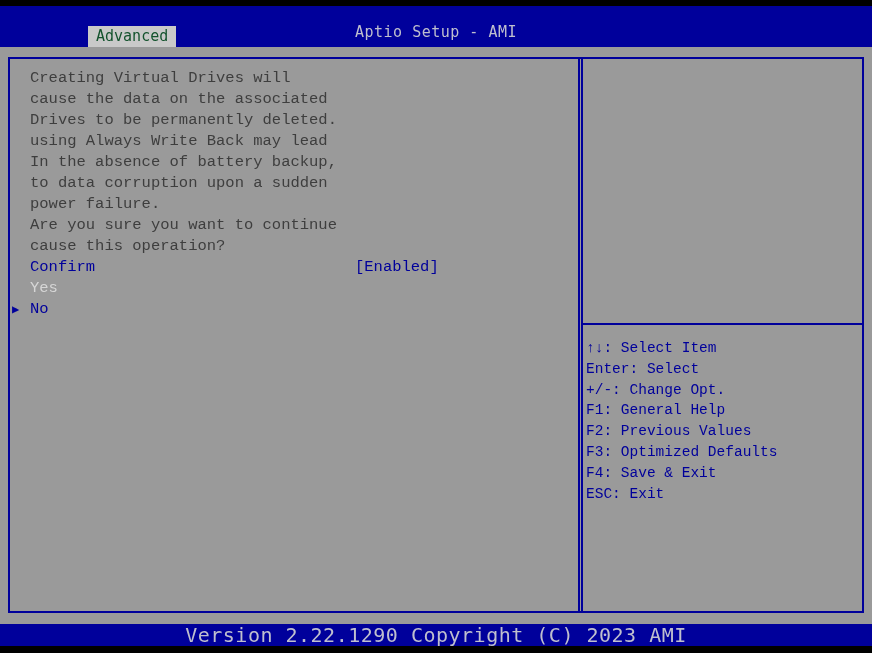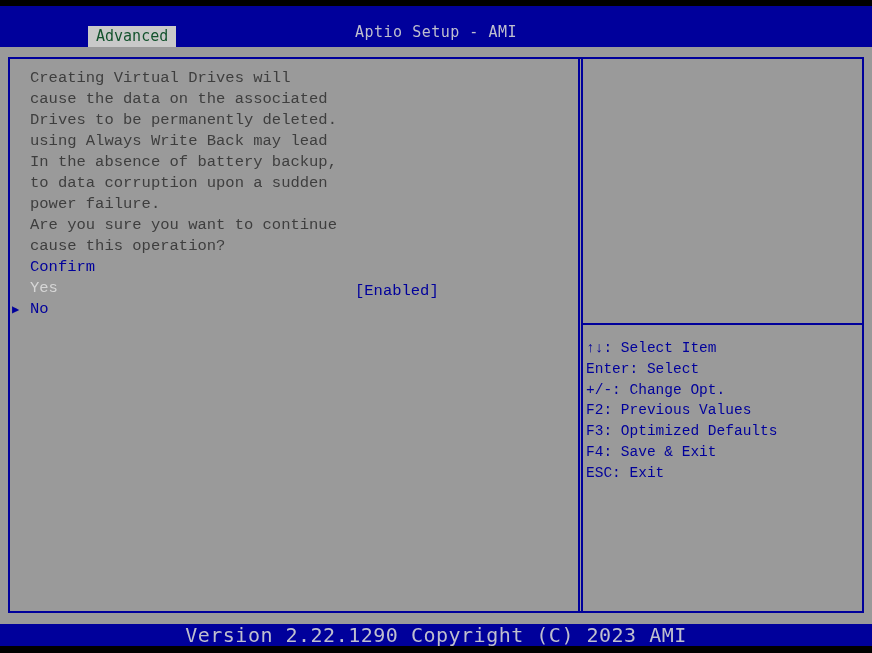--- a/index.html
+++ b/index.html
@@ -52,21 +52,21 @@
     font-size:15.5px;
     line-height:21px;
     color:#3E3E3E;
     position:relative;
   }
   .desc-line { white-space:pre; }
   .option-row {
     position:relative;
     color:#00009B;
   }
-  .option-value { position:absolute; left:325px; top:0;margin-top:24px; }
+  .option-value { position:absolute; left:325px; top:0; }
   .choice-row { position:relative; }
   .choice-yes { color:#D6D6D6; }
   .choice-no  { color:#00009B; }
   .pointer {
     position:absolute; left:-18px; top:1px;
     color:#00009B;
     font-size:12px;
   }
   .pane-right {
     flex:1;
@@ -129,20 +129,21 @@
       </div>
     </div>
 
     <div class="pane-right">
       <div class="help-spacer"></div>
       <div class="help-divider"></div>
       <div class="help-list">
         <div class="help-item">↑↓: Select Item</div>
         <div class="help-item">Enter: Select</div>
         <div class="help-item">+/-: Change Opt.</div>
+        <div class="help-item">F1: General Help</div>
         <div class="help-item">F2: Previous Values</div>
         <div class="help-item">F3: Optimized Defaults</div>
         <div class="help-item">F4: Save &amp; Exit</div>
         <div class="help-item">ESC: Exit</div>
       </div>
     </div>
 
   </div>
 </div>
 

